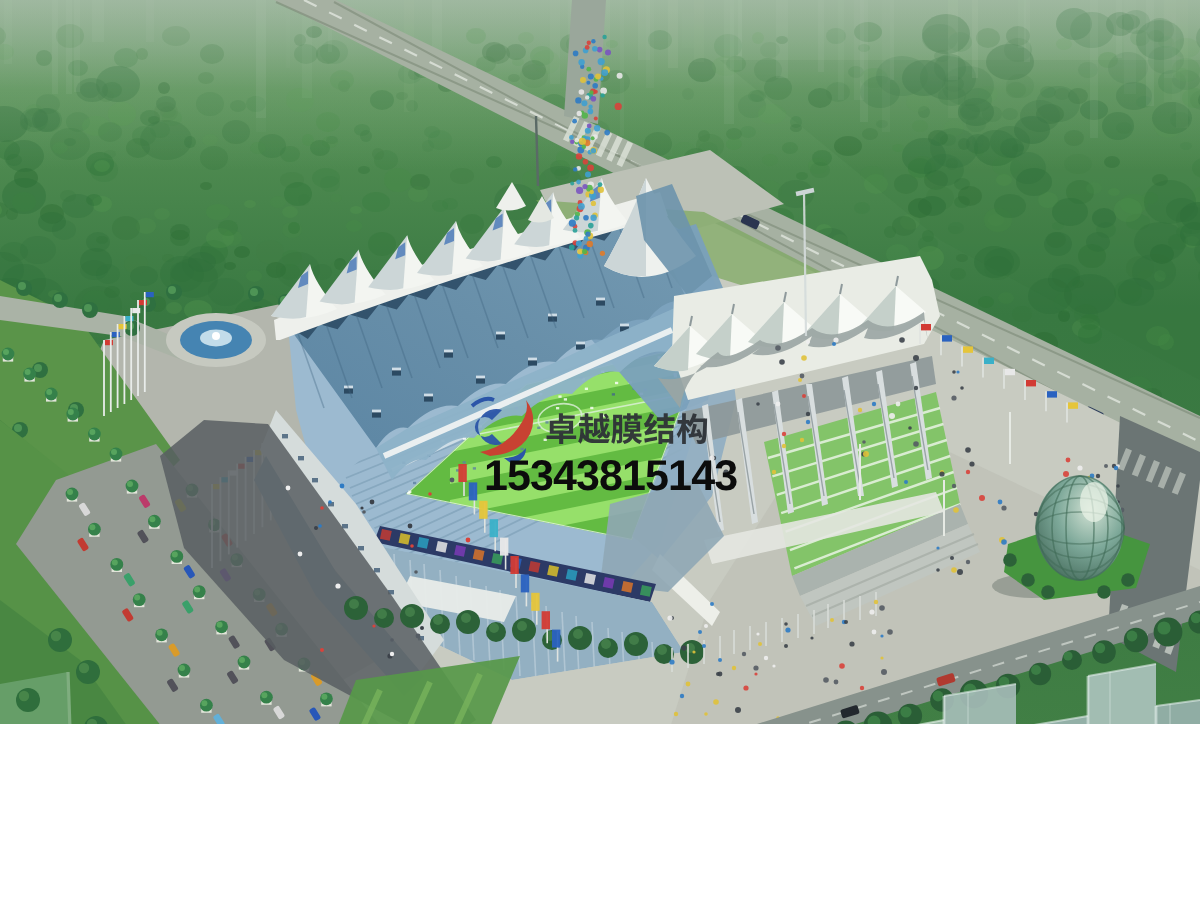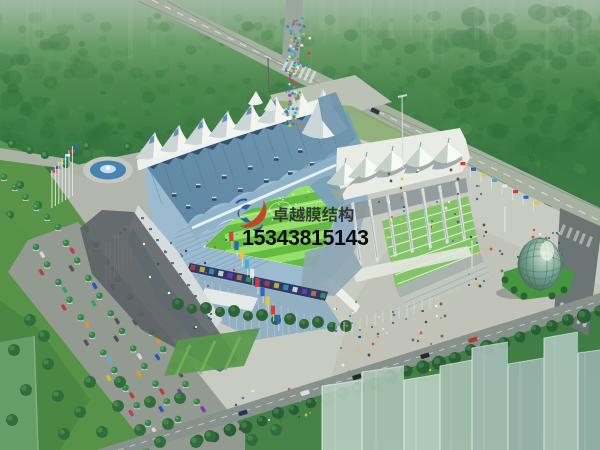--- a/index.html
+++ b/index.html
@@ -1,14 +1,14 @@
 <!DOCTYPE html>
 <html><head><meta charset="utf-8"><title>Stadium</title>
 <style>html,body{margin:0;padding:0;background:#fff;font-family:"Liberation Sans",sans-serif;}
-#scene{width:600px;height:450px;overflow:hidden;position:relative;}</style></head>
+#scene{width:600px;height:362px;overflow:hidden;position:relative;}</style></head>
 <body>
 
 <div id="scene">
 <svg width="600" height="450" viewBox="0 0 600 450">
 <defs>
 <linearGradient id="bggrad" x1="0" y1="0" x2="0" y2="1">
 <stop offset="0" stop-color="#86a689"></stop>
 <stop offset="0.1" stop-color="#579156"></stop>
 <stop offset="0.35" stop-color="#387841"></stop>
 <stop offset="0.7" stop-color="#3e7c43"></stop>

